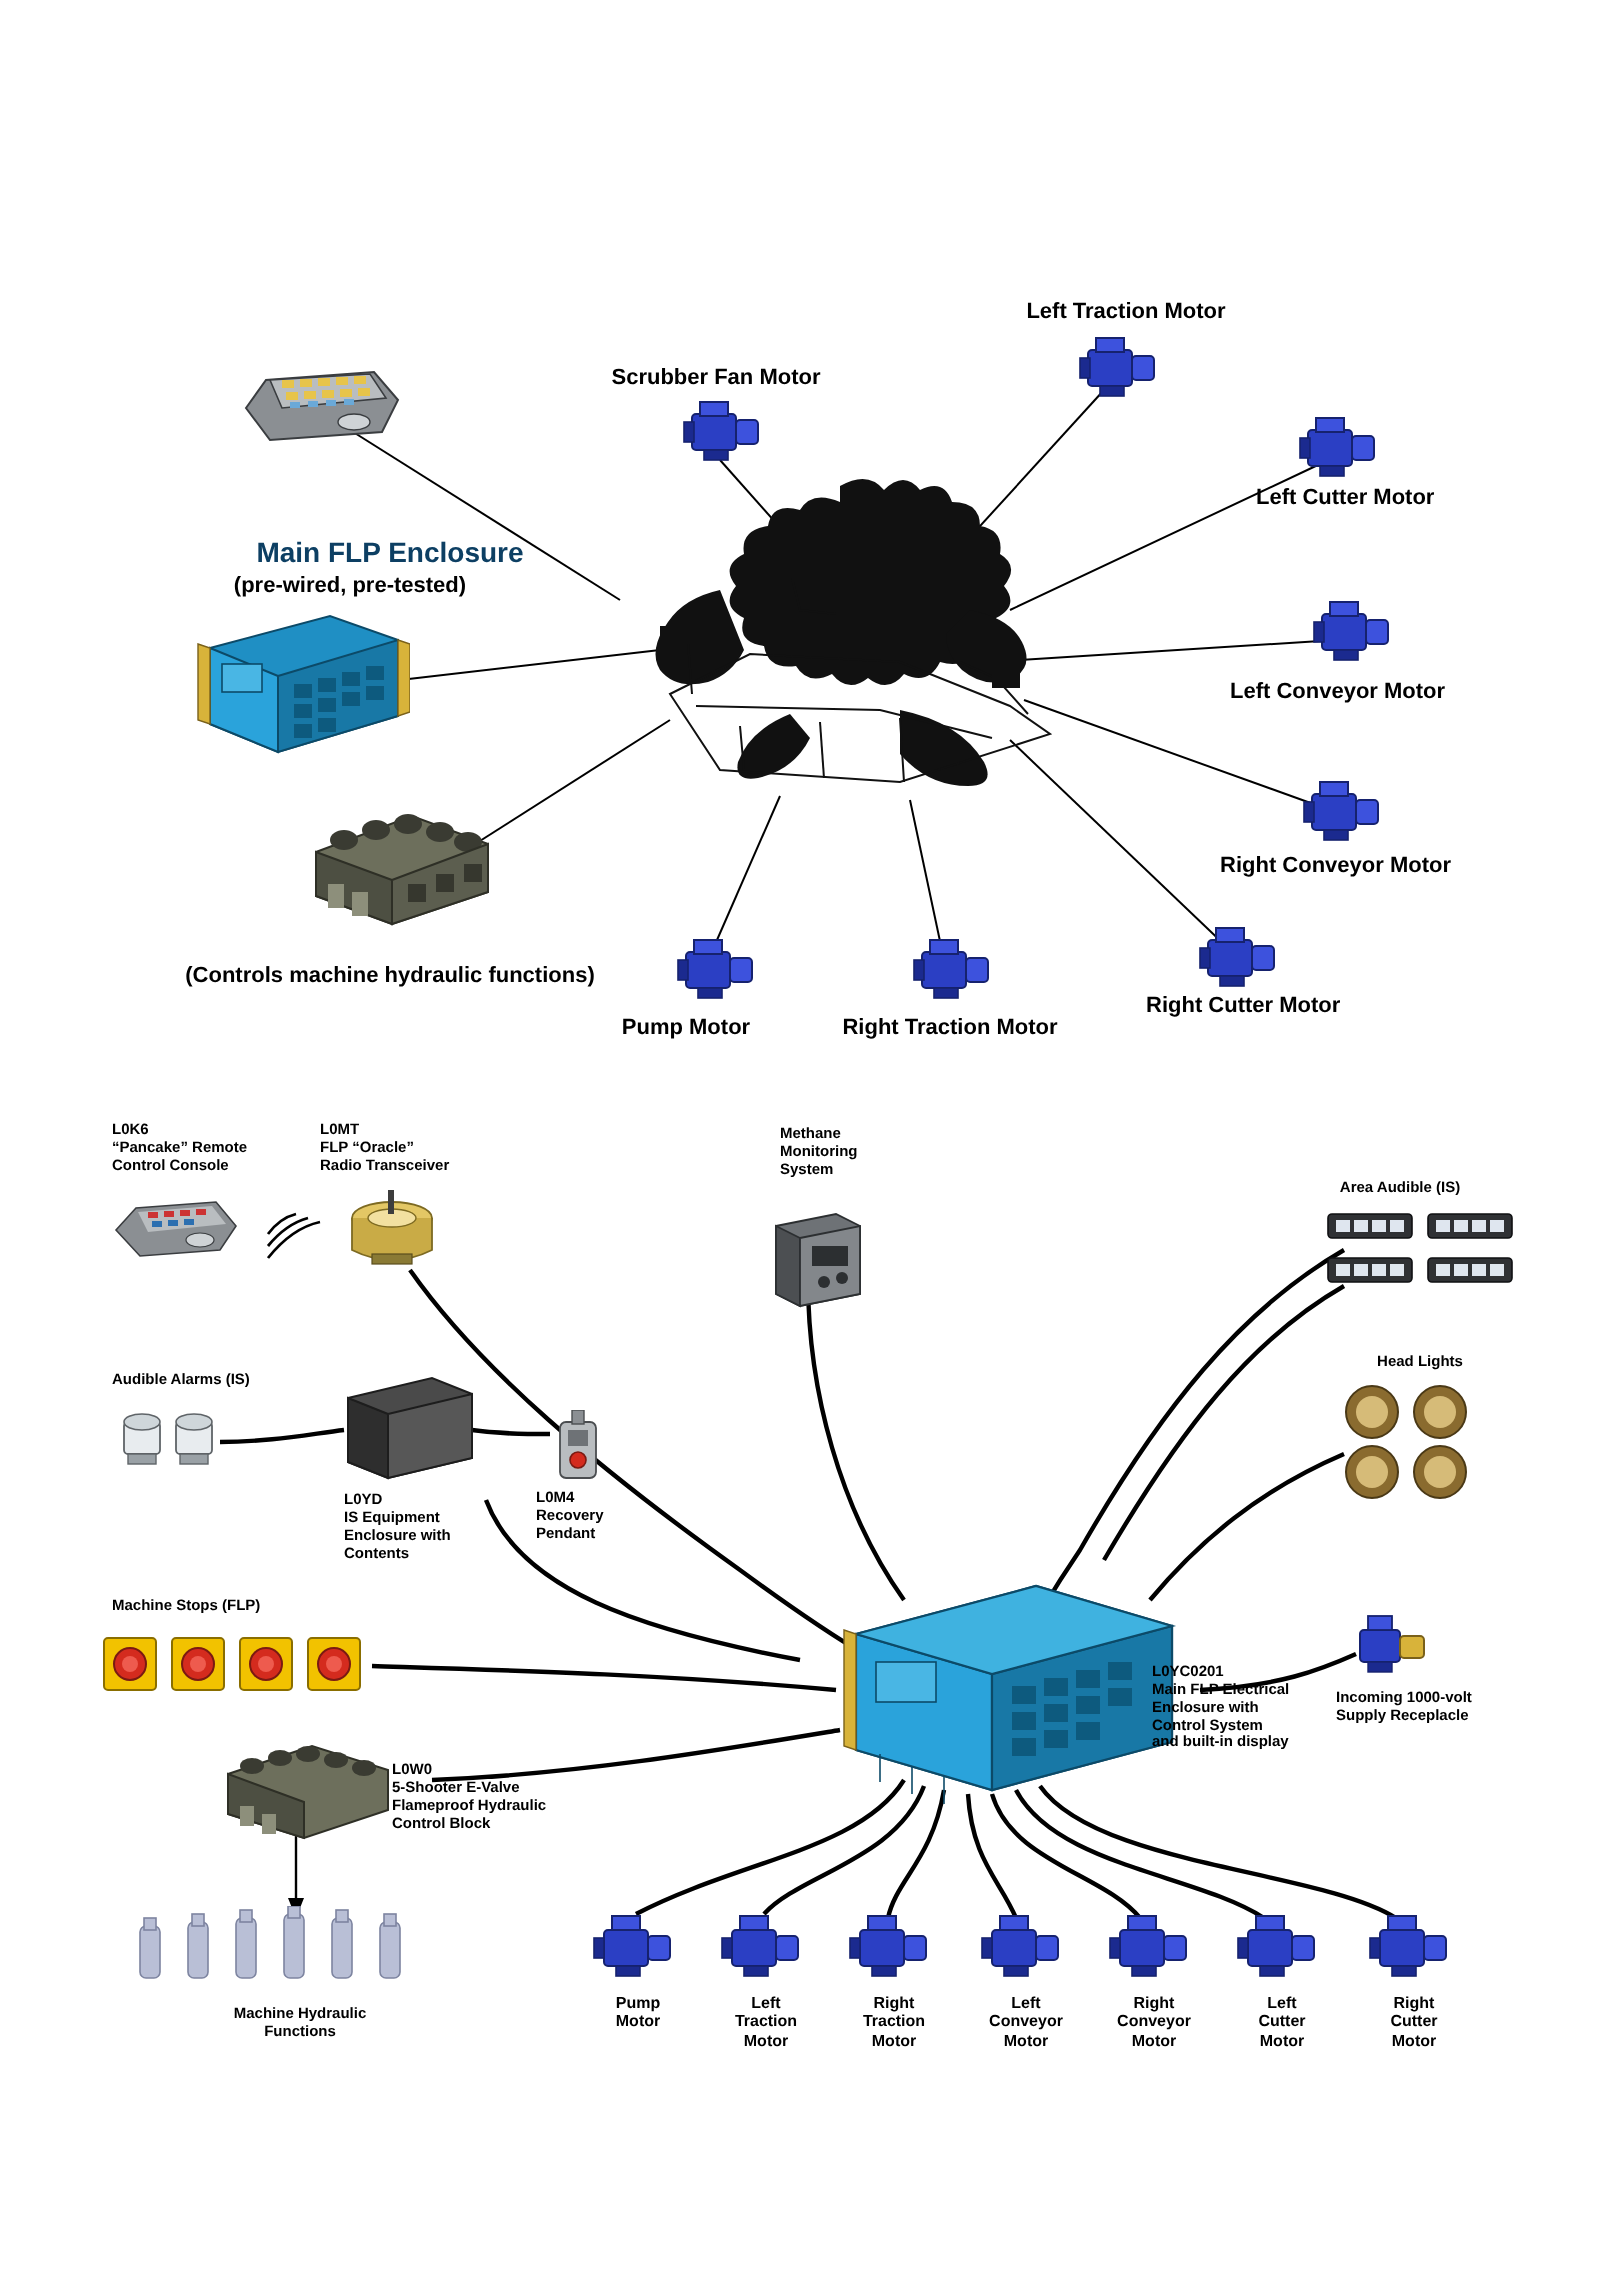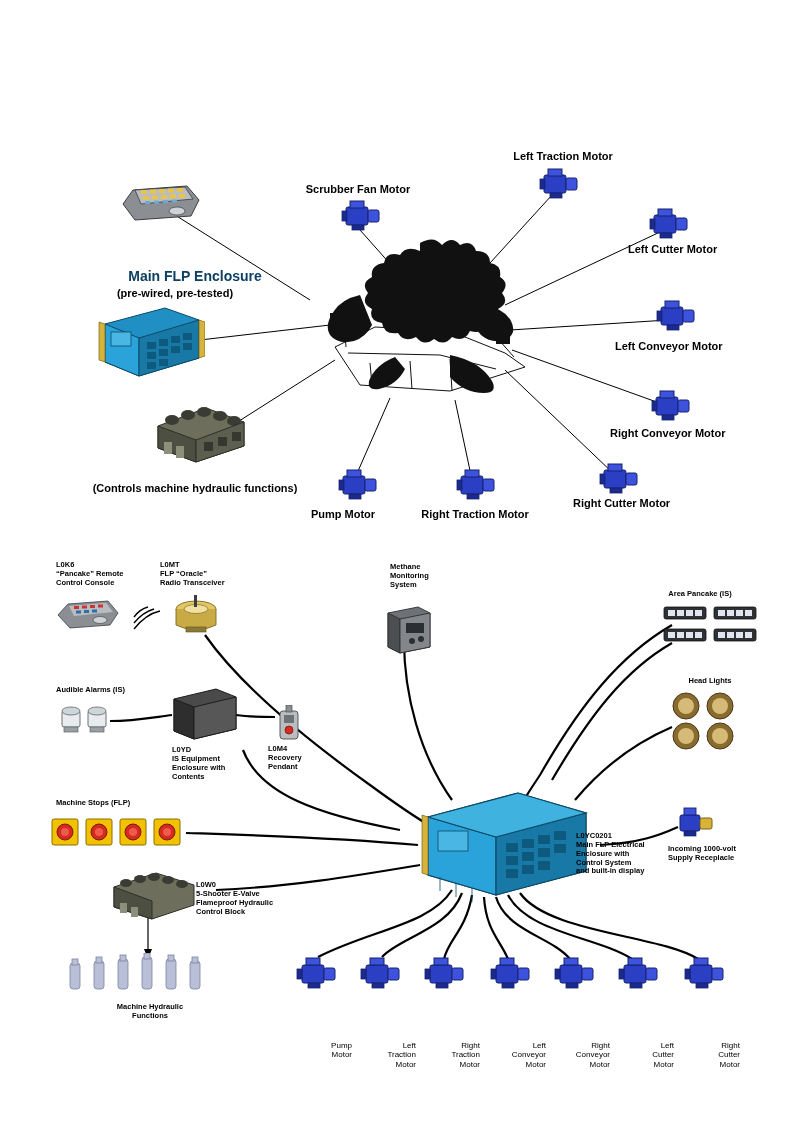--- a/index.html
+++ b/index.html
@@ -46,21 +46,21 @@
     width: 250px; height: 165px;
   }
 
   
   #bottom-diagram {
     position: absolute;
     left: 0; top: 545px;
     width: 800px; height: 597px;
   }
   .b-lbl { font-size: 7.5px; }
-  .b-cap { font-size: 8px; font-weight: normal; text-align: right; margin-top: 44px; }
+  .b-cap { font-size: 8px; font-weight: bold; text-align: center; }
 
   svg { display: block; }
   .wire { fill: none; stroke: #000; stroke-width: 1; }
   .wire-thick { fill: none; stroke: #000; stroke-width: 2.2; }
 </style>
 </head>
 <body>
 
 <div class="page">
 
@@ -358,21 +358,21 @@
       <g>
         <path d="M8,10 L38,4 L50,10 L50,44 L20,50 L8,44 Z" fill="#6e7276" stroke="#2c2f31" stroke-width="0.9"></path>
         <path d="M8,10 L20,16 L20,50 L8,44 Z" fill="#4c4f52" stroke="#2c2f31" stroke-width="0.9"></path>
         <path d="M20,16 L50,10 L50,44 L20,50 Z" fill="#83878b" stroke="#2c2f31" stroke-width="0.9"></path>
         <rect x="26" y="20" width="18" height="10" fill="#2c2f31"></rect>
         <circle cx="32" cy="38" r="3" fill="#2c2f31"></circle>
         <circle cx="41" cy="36" r="3" fill="#2c2f31"></circle>
       </g>
     </svg>
 
-    <div class="lbl b-lbl center" style="left:640px; top:45px; width:120px; text-align:center;">Area Pancake (IS)</div>
+    <div class="lbl b-lbl center" style="left:640px; top:45px; width:120px; text-align:center;">Area Audible (IS)</div>
     <svg style="position:absolute;left:660px;top:58px;" width="100" height="50">
       <g>
         <rect x="4" y="4" width="42" height="12" rx="2" fill="#2f3134" stroke="#0f1012" stroke-width="0.8"></rect>
         <g fill="#dfe6ef">
             <rect x="8" y="7" width="7" height="6"></rect>
             <rect x="17" y="7" width="7" height="6"></rect>
             <rect x="26" y="7" width="7" height="6"></rect>
             <rect x="35" y="7" width="7" height="6"></rect>
           </g>
         <rect x="54" y="4" width="42" height="12" rx="2" fill="#2f3134" stroke="#0f1012" stroke-width="0.8"></rect>

